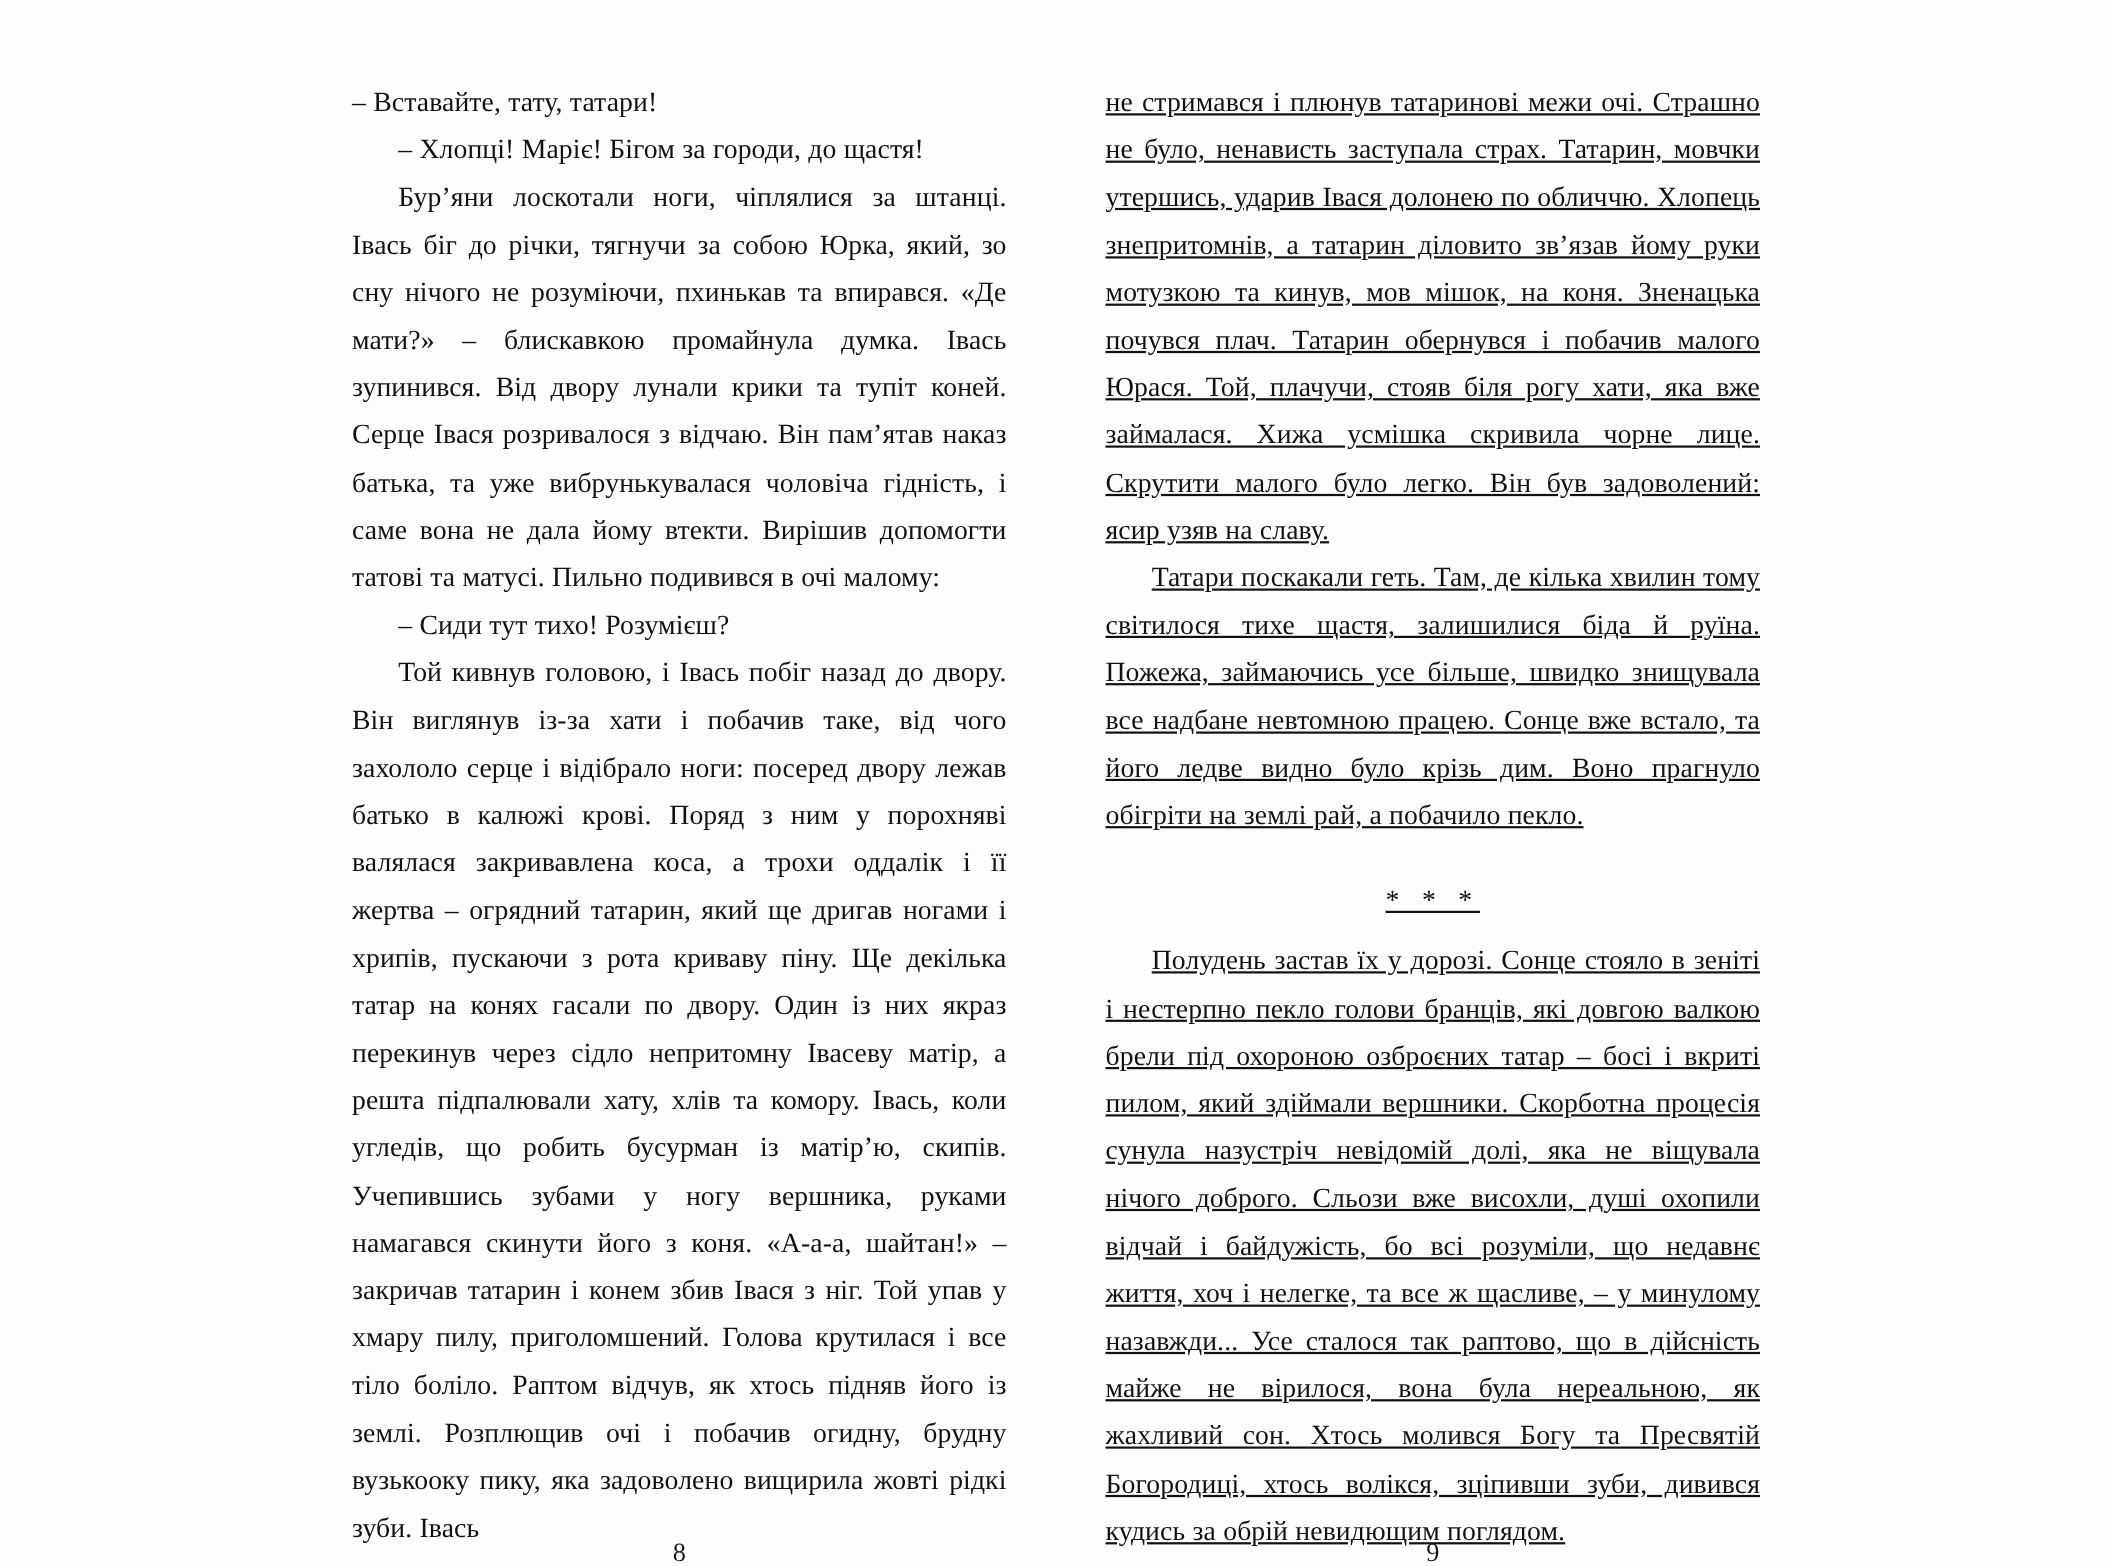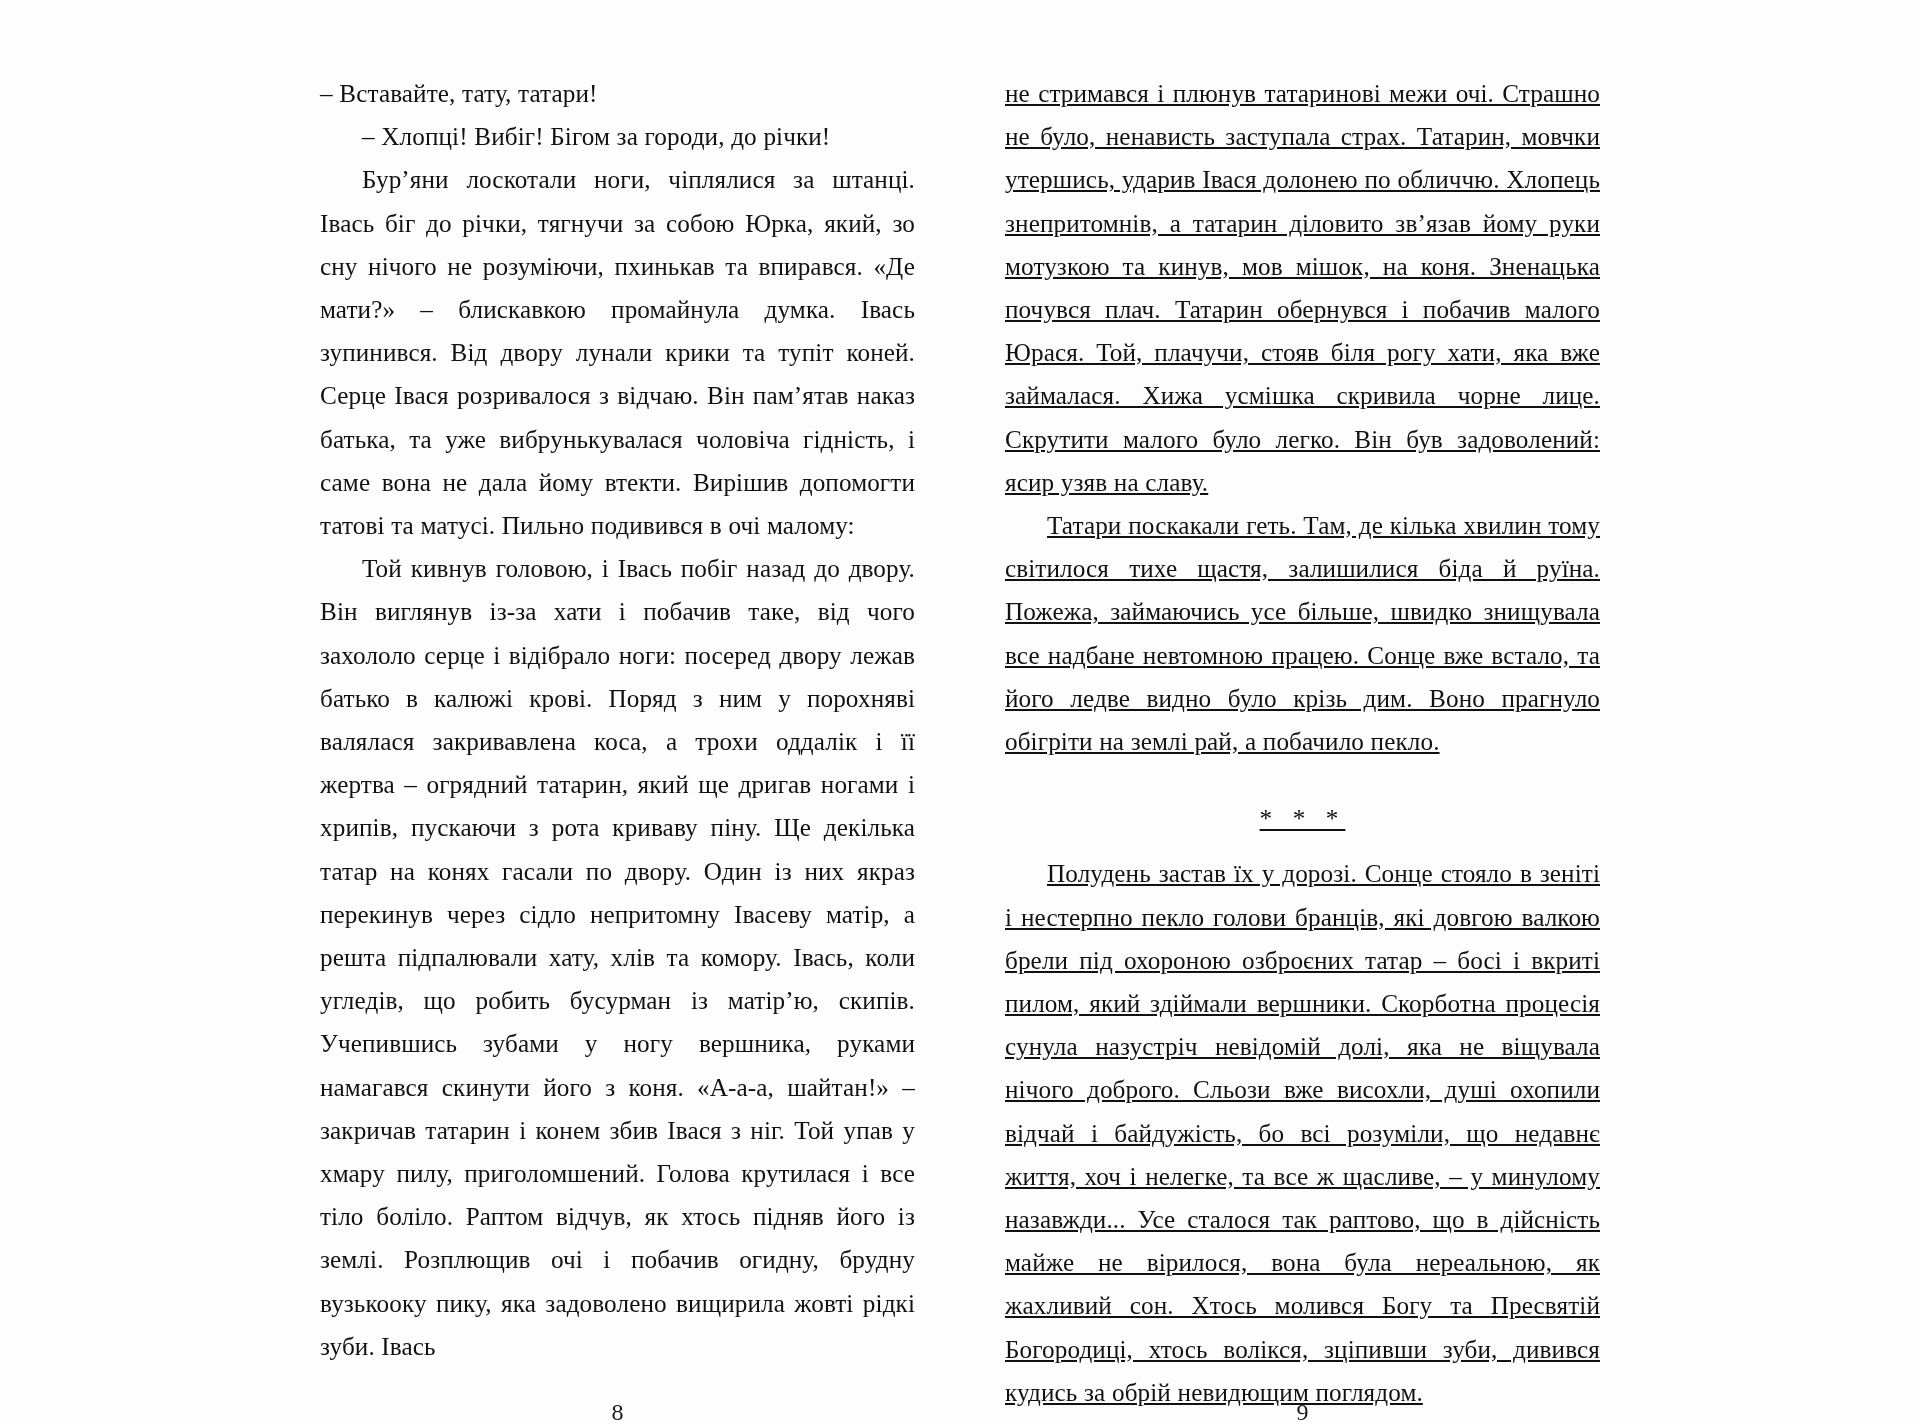--- a/index.html
+++ b/index.html
@@ -76,22 +76,23 @@
   .page-right .folio { padding-right: 95px; }
 </style>
 </head>
 <body>
 
 <div class="spread">
 
   <div class="page page-left">
     <div class="text-block">
       <p class="no-indent">– Вставайте, тату, татари!</p>
-      <p>– Хлопці! Вибіг! Бігом за городи, до річки!</p>
+      <p>– Хлопці! Маріє! Бігом за городи, до щастя!</p>
       <p>Бур’яни лоскотали ноги, чіплялися за штанці. Івась біг до річки, тягнучи за собою Юрка, який, зо сну нічого не розуміючи, пхинькав та впирався. «Де мати?» – блискавкою промайнула думка. Івась зупинився. Від двору лунали крики та тупіт коней. Серце Івася розривалося з відчаю. Він пам’ятав наказ батька, та уже вибрунькувалася чоловіча гідність, і саме вона не дала йому втекти. Вирішив допомогти татові та матусі. Пильно подивився в очі малому:</p>
+      <p>– Сиди тут тихо! Розумієш?</p>
       <p>Той кивнув головою, і Івась побіг назад до двору. Він виглянув із-за хати і побачив таке, від чого захололо серце і відібрало ноги: посеред двору лежав батько в калюжі крові. Поряд з ним у порохняві валялася закривавлена коса, а трохи оддалік і її жертва – огрядний татарин, який ще дригав ногами і хрипів, пускаючи з рота криваву піну. Ще декілька татар на конях гасали по двору. Один із них якраз перекинув через сідло непритомну Івасеву матір, а решта підпалювали хату, хлів та комору. Івась, коли угледів, що робить бусурман із матір’ю, скипів. Учепившись зубами у ногу вершника, руками намагався скинути його з коня. «А-а-а, шайтан!» – закричав татарин і конем збив Івася з ніг. Той упав у хмару пилу, приголомшений. Голова крутилася і все тіло боліло. Раптом відчув, як хтось підняв його із землі. Розплющив очі і побачив огидну, брудну вузькооку пику, яка задоволено вищирила жовті рідкі зуби. Івась</p>
     </div>
     <div class="folio">8</div>
   </div>
 
   <div class="page page-right">
     <div class="text-block">
       <p class="no-indent">не стримався і плюнув татаринові межи очі. Страшно не було, ненависть заступала страх. Татарин, мовчки утершись, ударив Івася долонею по обличчю. Хлопець знепритомнів, а татарин діловито зв’язав йому руки мотузкою та кинув, мов мішок, на коня. Зненацька почувся плач. Татарин обернувся і побачив малого Юрася. Той, плачучи, стояв біля рогу хати, яка вже займалася. Хижа усмішка скривила чорне лице. Скрутити малого було легко. Він був задоволений: ясир узяв на славу.</p>
       <p>Татари поскакали геть. Там, де кілька хвилин тому світилося тихе щастя, залишилися біда й руїна. Пожежа, займаючись усе більше, швидко знищувала все надбане невтомною працею. Сонце вже встало, та його ледве видно було крізь дим. Воно прагнуло обігріти на землі рай, а побачило пекло.</p>
       <div class="section-break">* * *</div>

